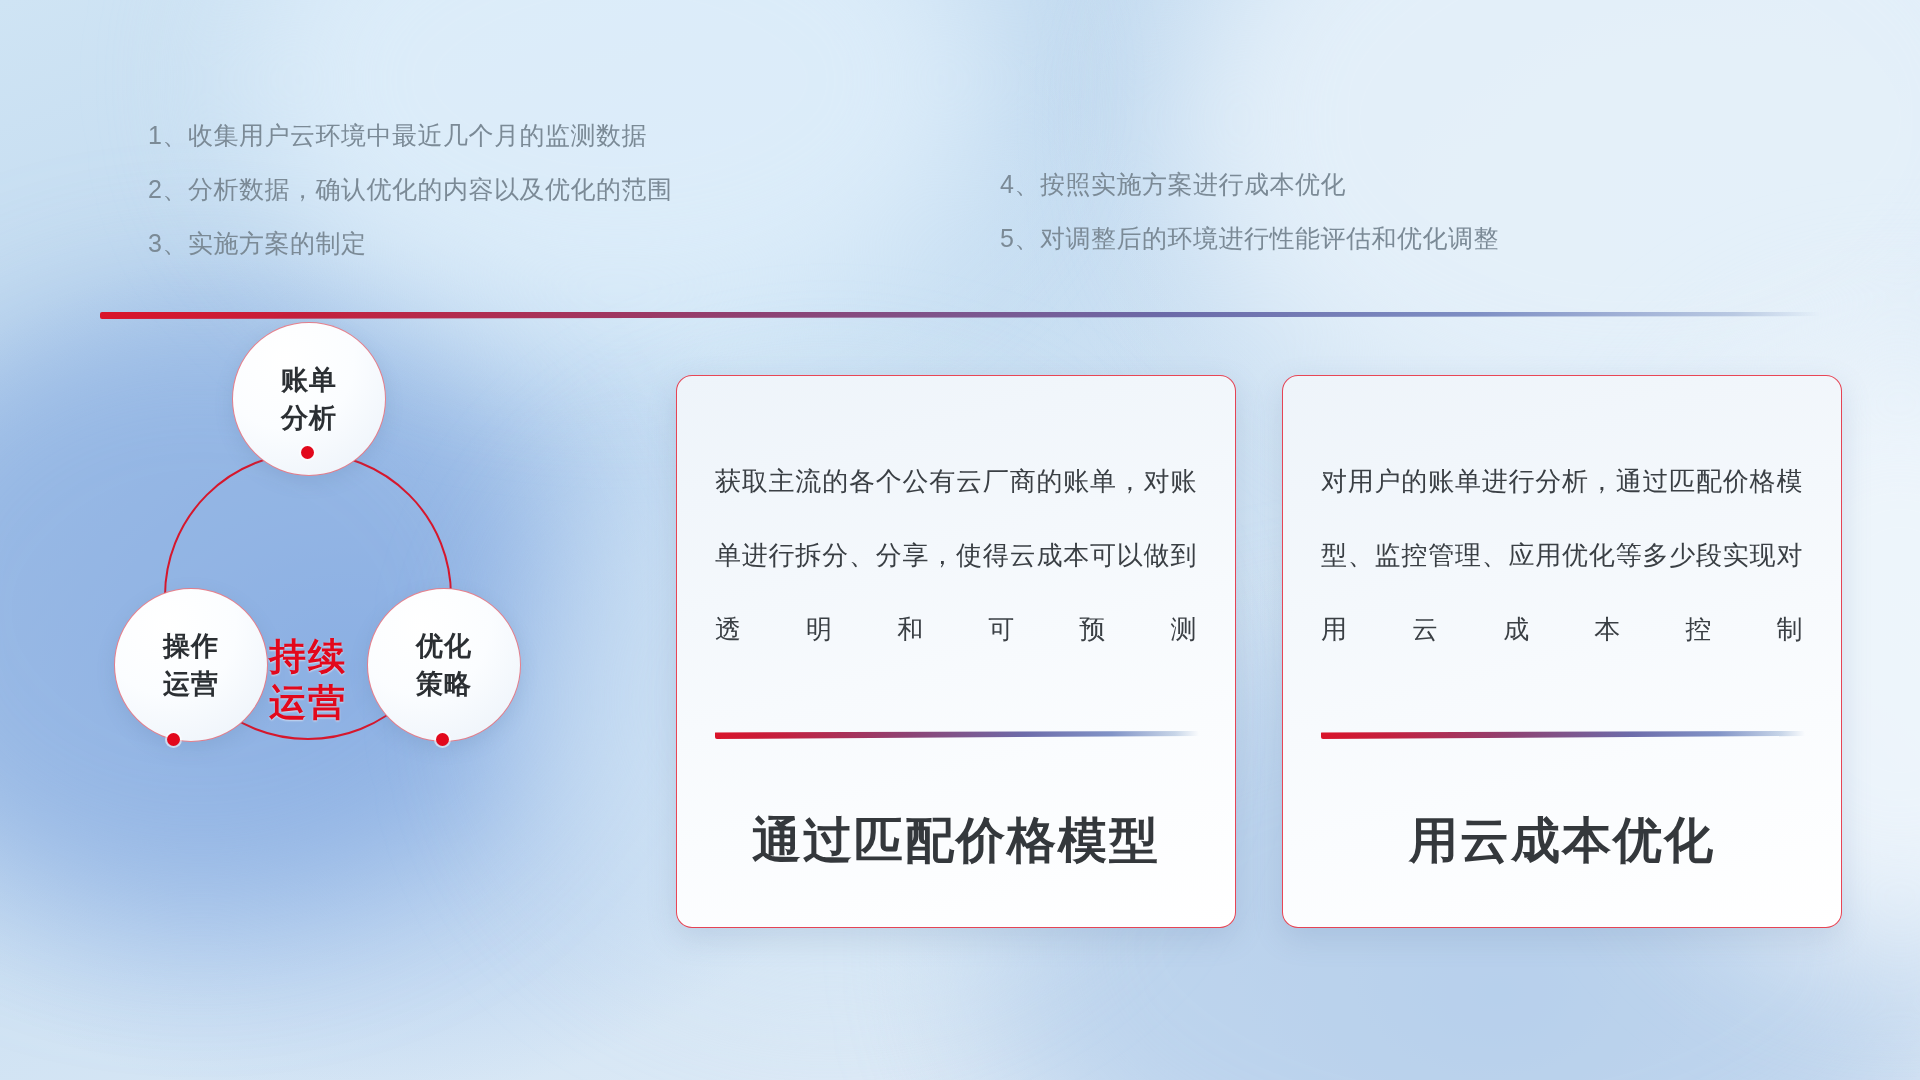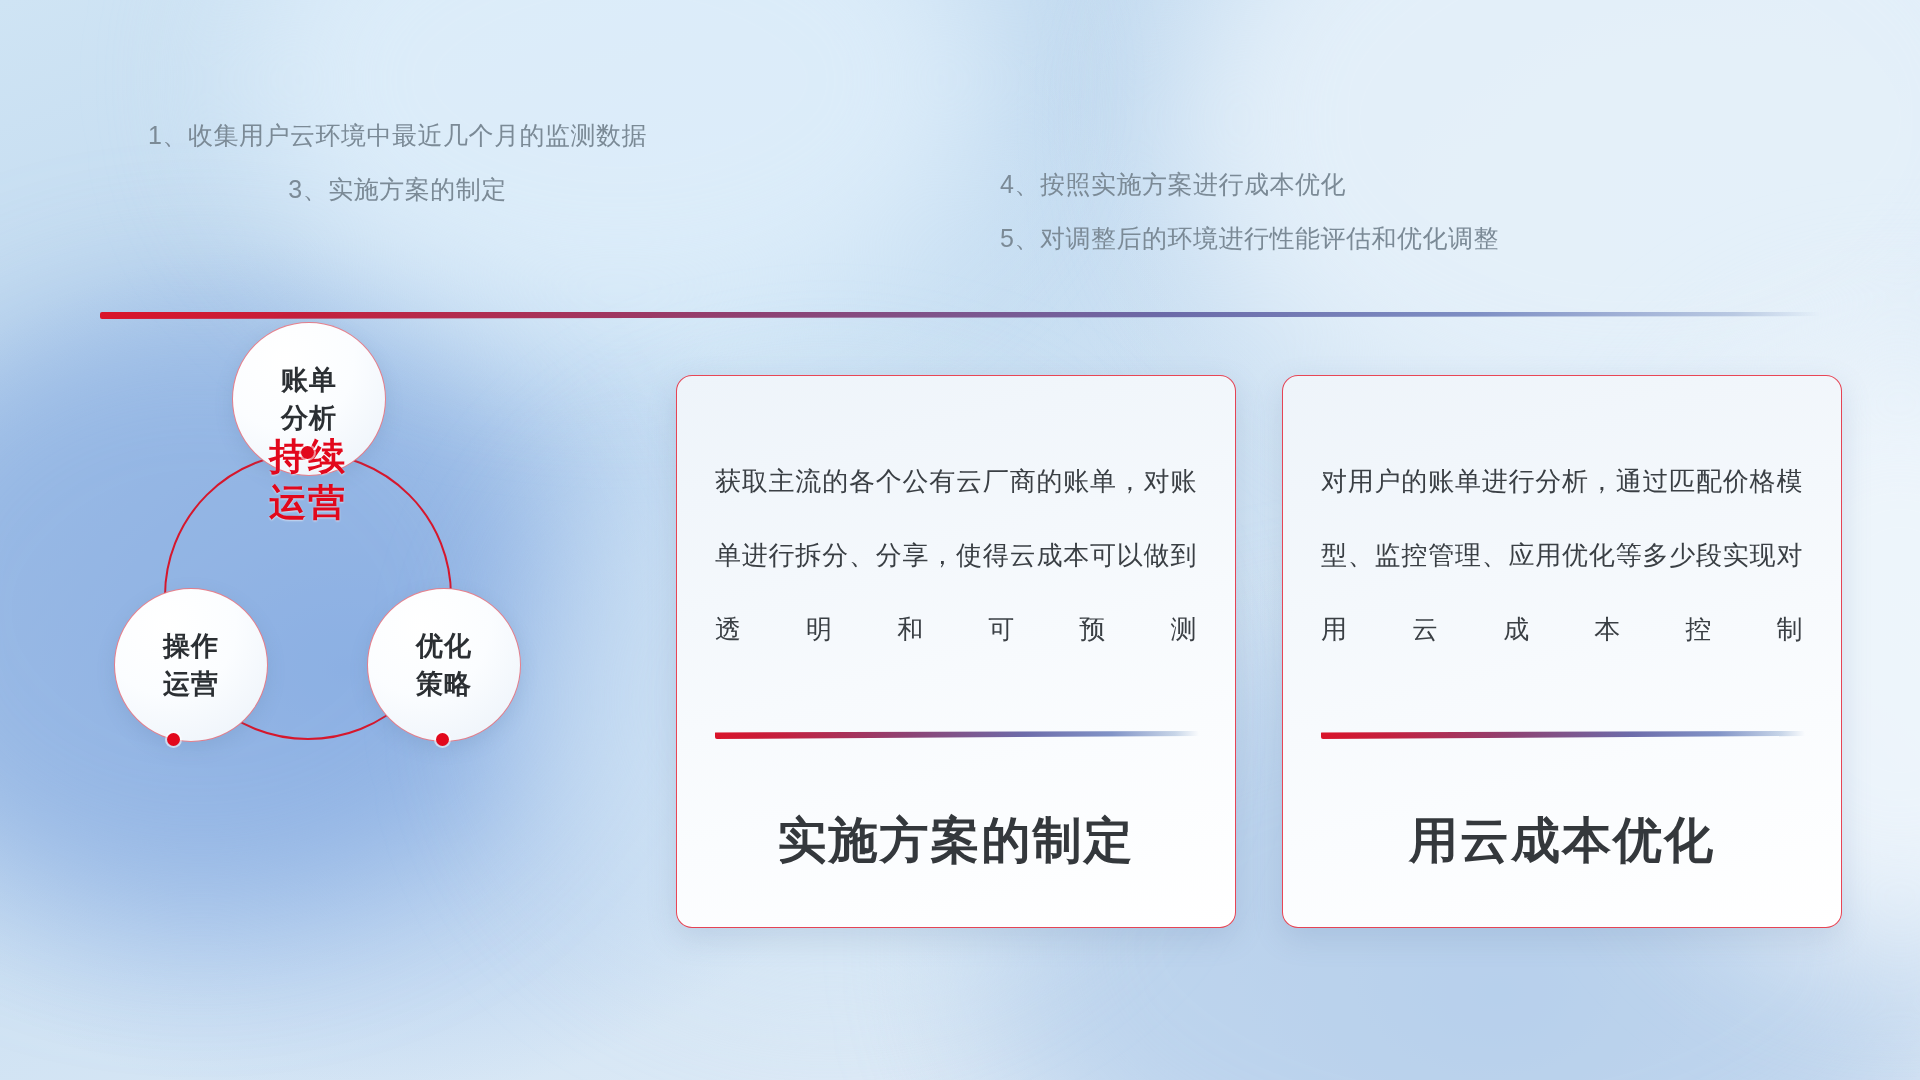--- a/index.html
+++ b/index.html
@@ -35,21 +35,21 @@
 
   
   .bullets {
     position: absolute;
     color: #7b8a96;
     font-size: 25px;
     line-height: 54px;
     letter-spacing: 0.5px;
     white-space: nowrap;
   }
-  .bullets-left  { left: 148px; top: 108px; text-align: center; }
+  .bullets-left  { left: 148px; top: 108px; }
   .bullets-right { left: 1000px; top: 157px; }
   .bullets div { font-weight: 400; }
 
   
   .top-divider {
     position: absolute;
     left: 100px;
     top: 312px;
     width: 1720px;
     height: 7px;
@@ -87,26 +87,27 @@
     position: absolute;
     left: 69px; top: 112px;
     width: 288px; height: 288px;
     border-radius: 50%;
     border: 2.4px solid #d6172c;
     box-sizing: border-box;
   }
 
   .center-label {
     position: absolute;
-    left: 69px; top: 94px;
+    left: 69px; top: 100px;
     width: 288px; height: 288px;
     display: flex;
-    align-items: flex-start;
+    align-items: flex-end;
     justify-content: center;
     text-align: center;
+    font-family: Liberation Mono, monospace;
   }
   .center-label span {
     color: #e2081c;
     font-size: 37px;
     font-weight: 800;
     line-height: 46px;
     letter-spacing: 2px;
     text-shadow: 0 1px 2px rgba(255,255,255,0.6);
   }
 
@@ -179,20 +180,21 @@
 
   <div class="blob blob-a"></div>
   <div class="blob blob-b"></div>
   <div class="blob blob-c"></div>
   <div class="blob blob-d"></div>
   <div class="blob blob-e"></div>
   <div class="blob blob-f"></div>
 
   <div class="bullets bullets-left">
     <div>1、收集用户云环境中最近几个月的监测数据</div>
+    <div>2、分析数据，确认优化的内容以及优化的范围</div>
     <div>3、实施方案的制定</div>
   </div>
 
   <div class="bullets bullets-right">
     <div>4、按照实施方案进行成本优化</div>
     <div>5、对调整后的环境进行性能评估和优化调整</div>
   </div>
 
   <div class="top-divider"></div>
 
@@ -218,21 +220,21 @@
     <div class="node-dot dot-top"></div>
     <div class="node-dot dot-left"></div>
     <div class="node-dot dot-right"></div>
   </div>
 
   <div class="card card-1">
     <div class="card-body">
       <p>获取主流的各个公有云厂商的账单，对账单进行拆分、分享，使得云成本可以做到透明和可预测</p>
     </div>
     <div class="card-divider"></div>
-    <div class="card-title">实施方案的制定</div>
+    <div class="card-title">通过匹配价格模型</div>
   </div>
 
   <div class="card card-2">
     <div class="card-body">
       <p>对用户的账单进行分析，通过匹配价格模型、监控管理、应用优化等多少段实现对用云成本控制</p>
     </div>
     <div class="card-divider"></div>
     <div class="card-title">用云成本优化</div>
   </div>
 

